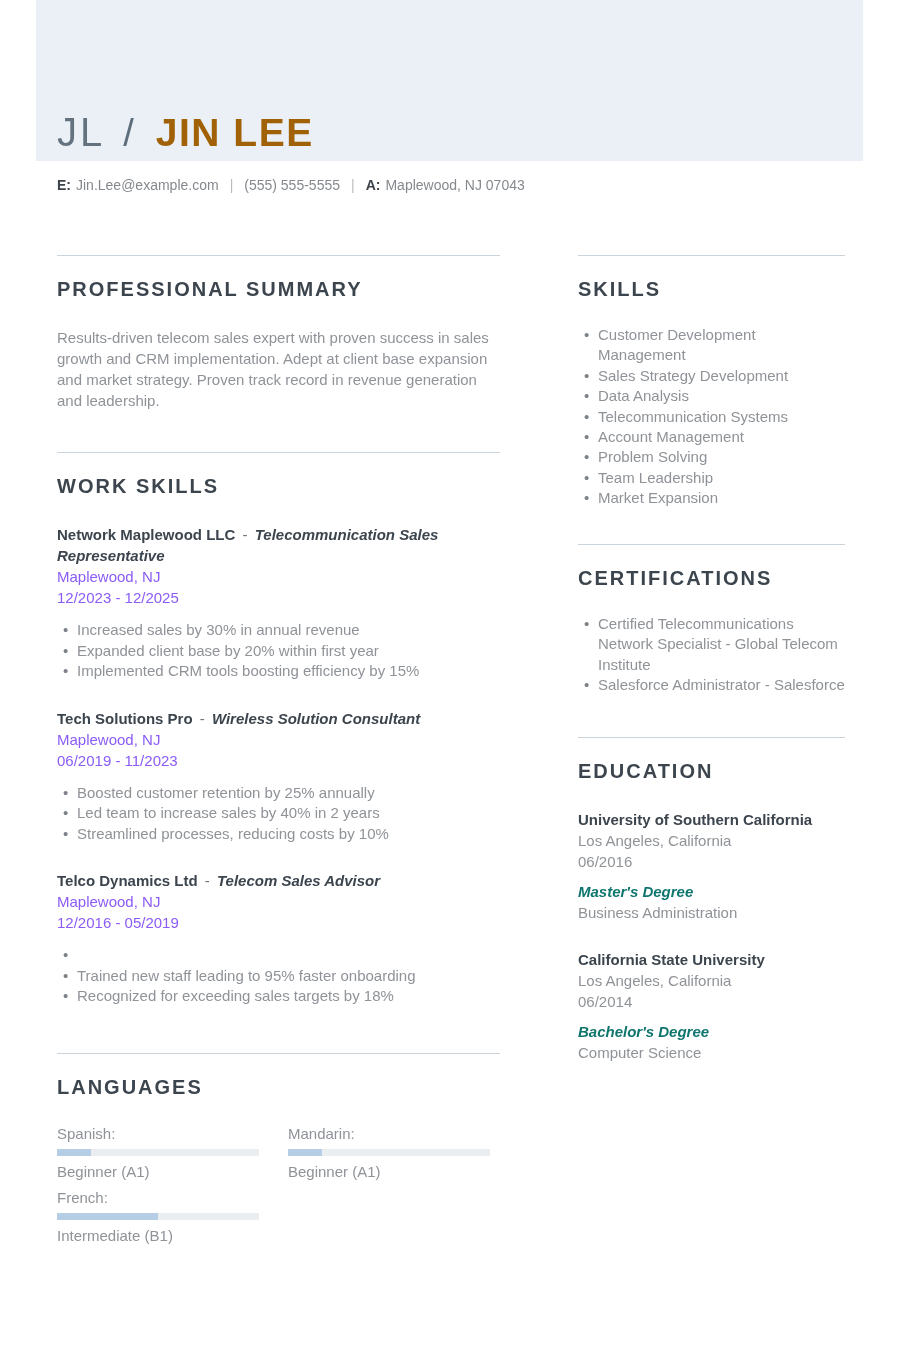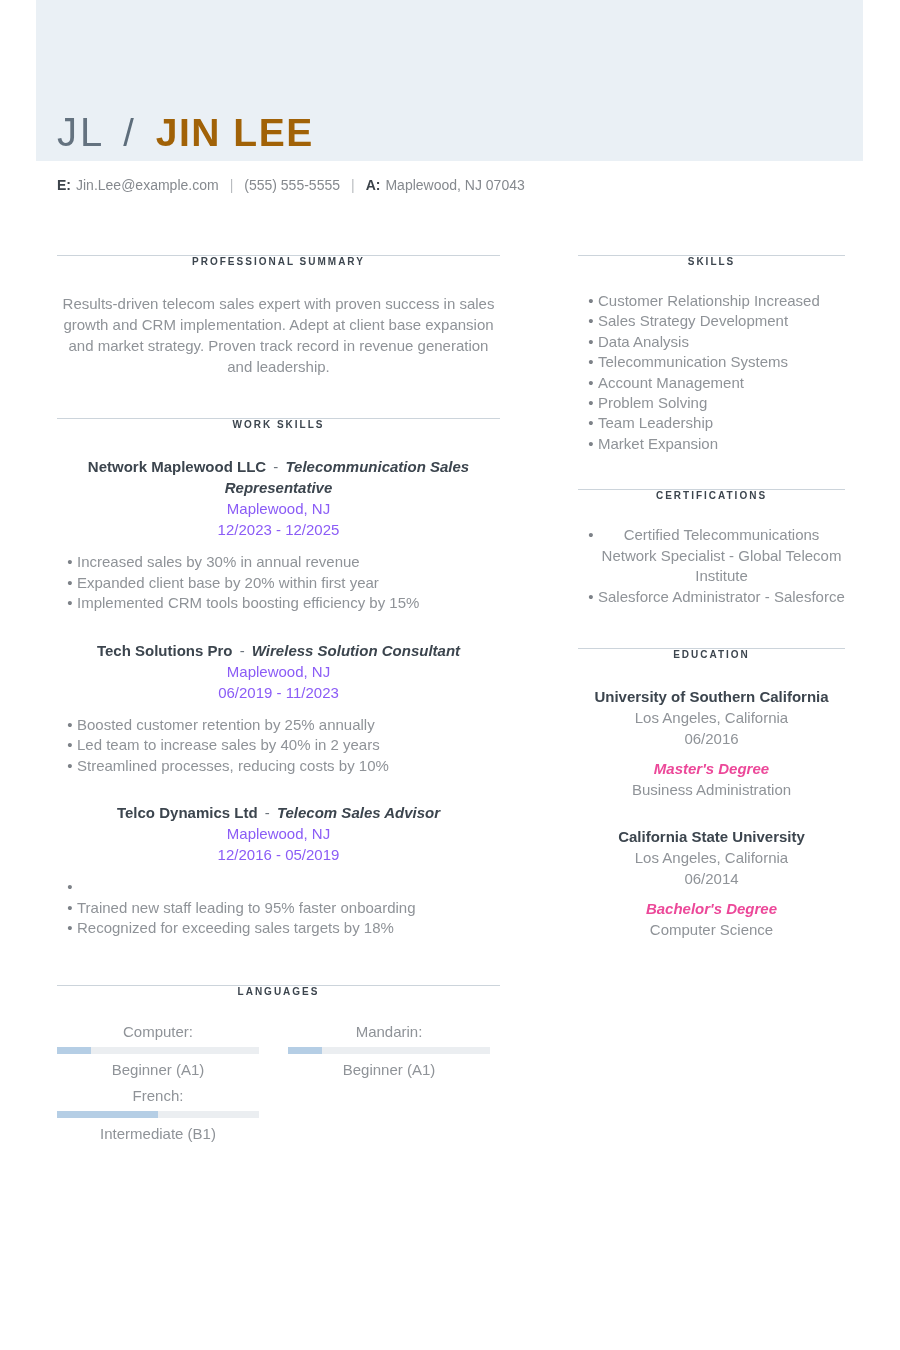--- a/index.html
+++ b/index.html
@@ -5,21 +5,20 @@
   * { margin: 0; padding: 0; box-sizing: border-box; }
   html, body { background: #ffffff; }
   body { font-family: "Liberation Sans", sans-serif; }
   .page {
     position: relative;
     width: 900px;
     height: 1350px;
     margin: 0 auto;
     background: #ffffff;
     overflow: hidden;
-    text-align: center;
   }
   
   .band {
     margin-left: 36px;
     width: 827px;
     height: 161px;
     background: #eaf0f5;
     display: flex;
     align-items: flex-end;
     padding: 0 0 6px 21px;
@@ -54,21 +53,22 @@
   .contact-pipe { color: #b9bcc0; margin: 0 11px; }
   
   .main {
     display: flex;
     margin: 62px 0 0 57px;
   }
   .col-left { width: 443px; }
   .col-right { width: 267px; margin-left: 78px; }
   .sep { border-top: 1px solid #ccd4db; }
   .section-heading {
-    font-size: 10px;
+    margin-top: 22px;
+    font-size: 20px;
     font-weight: 700;
     letter-spacing: 2px;
     color: #3c454e;
   }
   .body-text { font-size: 15px; line-height: 21px; color: #8f9398; }
   
   .summary-text { margin-top: 26px; }
   .summary-section { margin-bottom: 41px; }
   
   .job { margin-top: 26px; }
@@ -96,21 +96,21 @@
   
   .skills-section .bullet-list,
   .certs-section .bullet-list { margin-top: 24px; }
   .skills-section li { line-height: 20.4px; }
   .skills-section { margin-bottom: 35px; }
   .certs-section li { line-height: 20.5px; }
   .certs-section { margin-bottom: 41px; }
   .edu-entry { margin-top: 26px; }
   .edu-school { font-size: 15px; font-weight: 700; color: #3c454e; line-height: 21px; }
   .edu-degree-block { margin-top: 9px; }
-  .edu-degree { font-size: 15px; font-weight: 700; font-style: italic; color: #ec4899; line-height: 21px; }
+  .edu-degree { font-size: 15px; font-weight: 700; font-style: italic; color: #0f766e; line-height: 21px; }
 </style>
 </head>
 <body>
 
 <div class="page">
 
   <div class="band">
     <div class="name-row">
       <span class="initials">JL</span>
       <span class="slash">/</span>
@@ -212,21 +212,21 @@
               </li>
           </ul>
         </div>
       </div>
 
       <div class="lang-section">
         <div class="sep"></div>
         <div class="section-heading">LANGUAGES</div>
         <div class="lang-grid">
           <div class="lang-item">
-            <div class="lang-name">Computer:</div>
+            <div class="lang-name">Spanish:</div>
             <div class="lang-bar">
                 <div class="lang-fill" style="width: 17%;"></div>
               </div>
             <div class="lang-level">Beginner (A1)</div>
           </div>
           <div class="lang-item">
             <div class="lang-name">Mandarin:</div>
             <div class="lang-bar">
                 <div class="lang-fill" style="width: 17%;"></div>
               </div>
@@ -245,21 +245,21 @@
     </div>
 
     <div class="col-right">
 
       <div class="skills-section">
         <div class="sep"></div>
         <div class="section-heading">SKILLS</div>
         <ul class="bullet-list">
           <li>
               <span class="bullet-dot">•</span>
-              <span>Customer Relationship Increased</span>
+              <span>Customer Development Management</span>
             </li>
           <li>
               <span class="bullet-dot">•</span>
               <span>Sales Strategy Development</span>
             </li>
           <li>
               <span class="bullet-dot">•</span>
               <span>Data Analysis</span>
             </li>
           <li>

